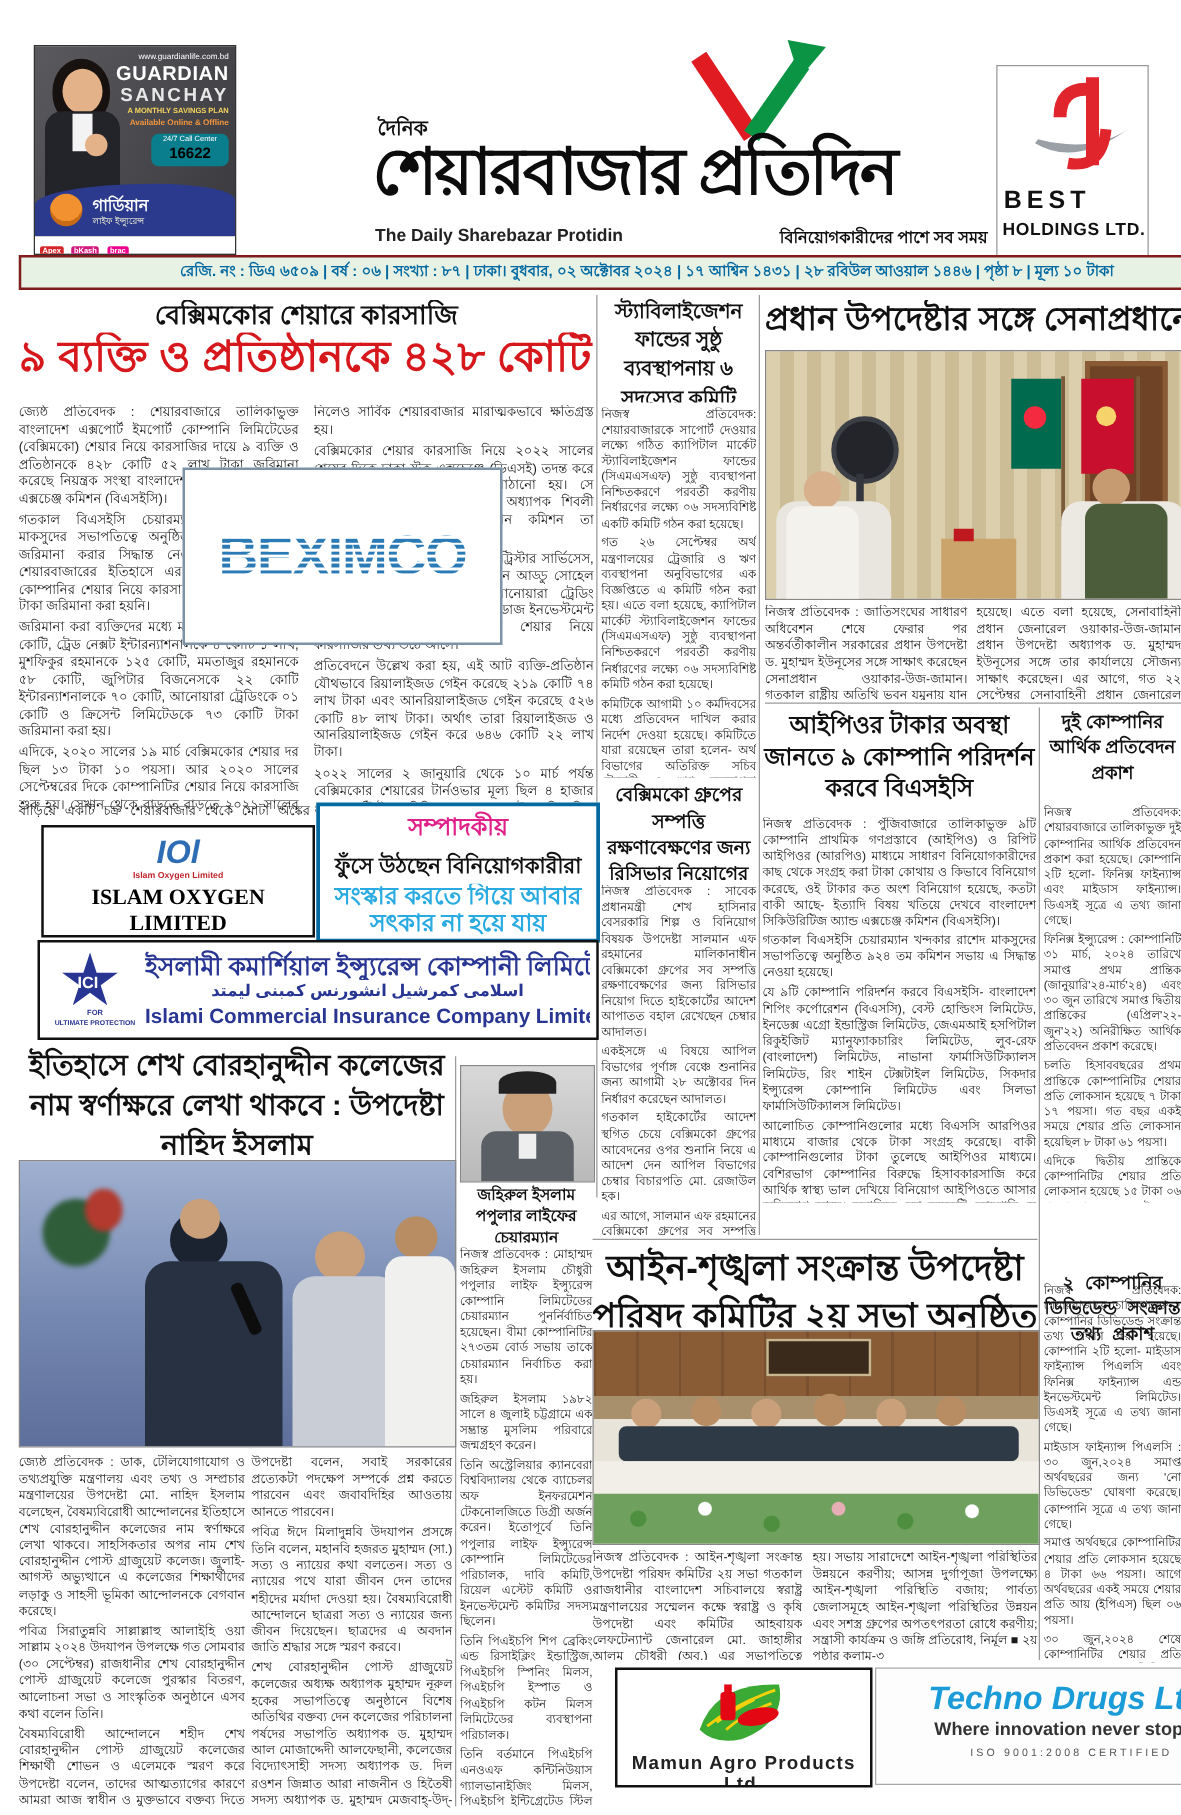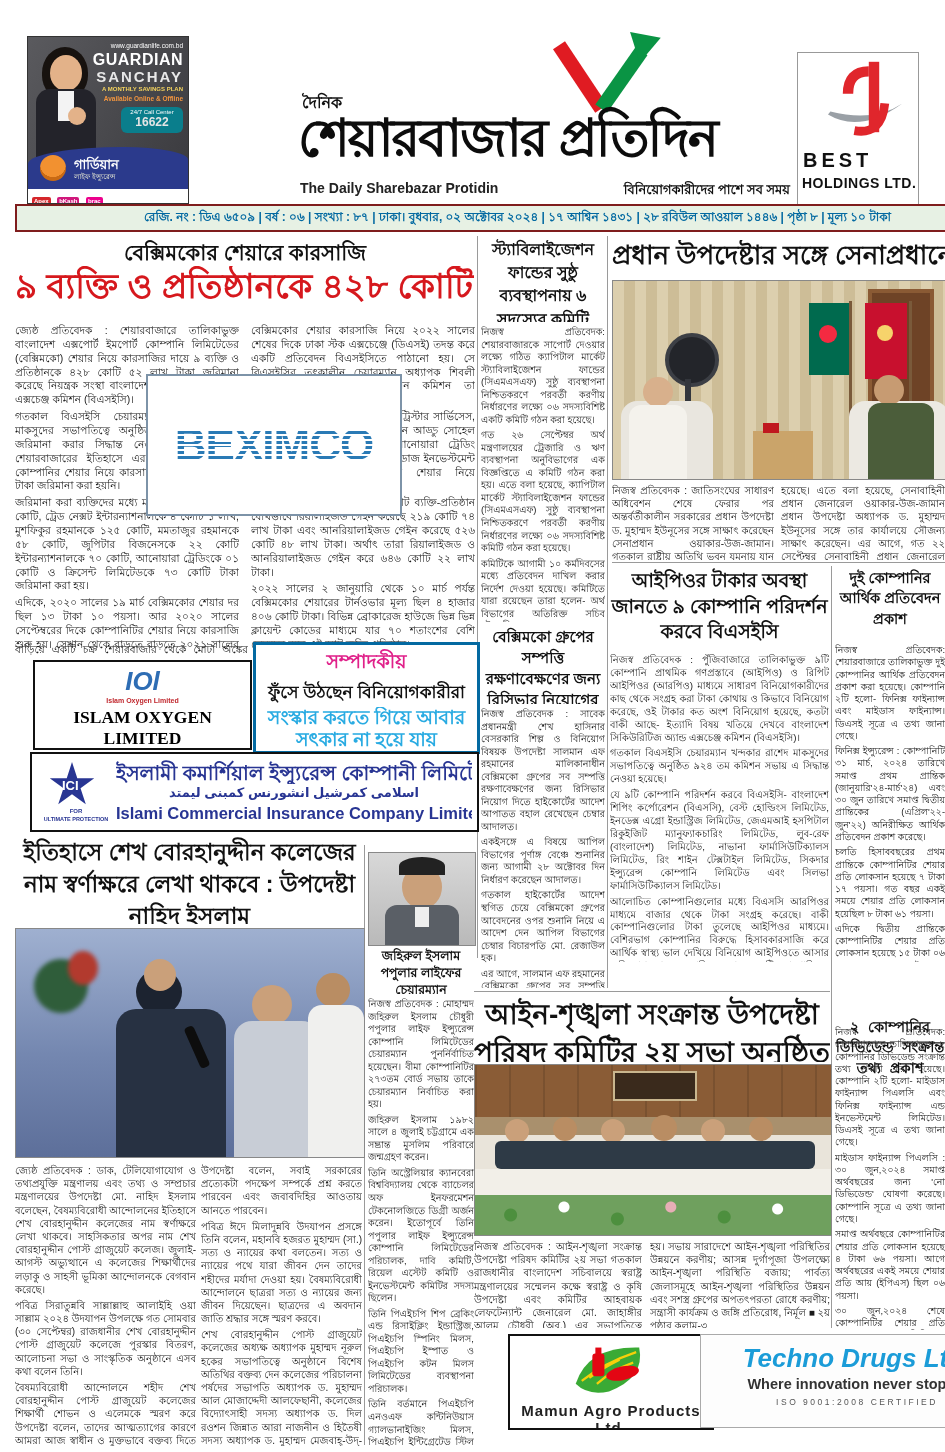--- a/index.html
+++ b/index.html
@@ -31,21 +31,21 @@
       <div class="abs" style="left:30px;top:46px;width:16px;height:30px;background:#f3f3f3;"></div>
       <div class="abs" style="left:40px;top:62px;width:18px;height:18px;background:#e3b289;border-radius:50%;"></div>
     </div>
     <div class="abs" style="right:5px;top:5px;font-size:6.5px;color:#fff;">www.guardianlife.com.bd</div>
     <div class="abs" style="right:5px;top:14px;font-size:16px;font-weight:bold;color:#fff;letter-spacing:.5px;">GUARDIAN</div>
     <div class="abs" style="right:5px;top:31px;font-size:15px;font-weight:bold;color:#e8e8e8;letter-spacing:2px;">SANCHAY</div>
     <div class="abs" style="right:5px;top:49px;font-size:6px;font-weight:bold;color:#f4d35e;">A MONTHLY SAVINGS PLAN</div>
     <div class="abs" style="right:5px;top:58px;font-size:6.5px;font-weight:bold;color:#f2953f;">Available Online &amp; Offline</div>
     <div class="abs" style="right:5px;top:70px;width:62px;height:26px;background:#0a7e8c;border-radius:6px;text-align:center;">
       <div style="font-size:6px;color:#fff;margin-top:2px;">24/7 Call Center</div>
-      <div style="font-size:12px;font-weight:bold;color:#e5e5e5;">16622</div>
+      <div style="font-size:12px;font-weight:bold;color:#000000;">16622</div>
     </div>
     <div class="abs" style="left:0;bottom:14px;width:160px;height:42px;background:#2b3a8c;border-radius:60% 40% 0 0/40% 30% 0 0;">
       <div class="abs" style="left:12px;top:8px;width:26px;height:26px;background:radial-gradient(circle at 50% 35%,#f29130 60%,#c96a14 61%);border-radius:50%;"></div>
       <div class="abs" style="left:46px;top:8px;font-size:13px;font-weight:bold;color:#fff;">গার্ডিয়ান</div>
       <div class="abs" style="left:46px;top:24px;font-size:7px;color:#ffd;">লাইফ ইন্স্যুরেন্স</div>
     </div>
     <div class="abs" style="left:0;bottom:0;width:160px;height:14px;background:#fff;padding-left:4px;">
       <span class="chip" style="background:#d5262b;">Apex</span>
       <span class="chip" style="background:#d1187c;">bKash</span>
       <span class="chip" style="background:#ec008c;">brac</span>
@@ -93,20 +93,21 @@
   <div class="abs ctr hl red ovh" style="left:15px;top:266px;width:460px;height:52px;font-size:34px;white-space:nowrap;">৯ ব্যক্তি ও প্রতিষ্ঠানকে ৪২৮ কোটি টাকা জরিমানা</div>
 
   <div class="abs ovh" style="left:15px;top:324px;width:460px;height:326px;">
     <div class="abs bt ovh" style="left:0;top:0;width:224px;height:326px;font-size:10.5px;">
         <p>জ্যেষ্ঠ প্রতিবেদক : শেয়ারবাজারে তালিকাভুক্ত বাংলাদেশ এক্সপোর্ট ইমপোর্ট কোম্পানি লিমিটেডের (বেক্সিমকো) শেয়ার নিয়ে কারসাজির দায়ে ৯ ব্যক্তি ও প্রতিষ্ঠানকে ৪২৮ কোটি ৫২ লাখ টাকা জরিমানা করেছে নিয়ন্ত্রক সংস্থা বাংলাদেশ সিকিউরিটিজ অ্যান্ড এক্সচেঞ্জ কমিশন (বিএসইসি)।</p>
         <p>গতকাল বিএসইসি চেয়ারম্যান খন্দকার রাশেদ মাকসুদের সভাপতিত্বে অনুষ্ঠিত কমিশন সভায় এ জরিমানা করার সিদ্ধান্ত নেওয়া হয়েছে। দেশের শেয়ারবাজারের ইতিহাসে এর আগে কখনো এক কোম্পানির শেয়ার নিয়ে কারসাজির দায়ে এতো বেশি টাকা জরিমানা করা হয়নি।</p>
         <p>জরিমানা করা ব্যক্তিদের মধ্যে মারজানা রহমানকে ৩০ কোটি, ট্রেড নেক্সট ইন্টারন্যাশনালকে ৪ কোটি ১ লাখ, মুশফিকুর রহমানকে ১২৫ কোটি, মমতাজুর রহমানকে ৫৮ কোটি, জুপিটার বিজনেসকে ২২ কোটি ইন্টারন্যাশনালকে ৭০ কোটি, আনোয়ারা ট্রেডিংকে ০১ কোটি ও ক্রিসেন্ট লিমিটেডকে ৭৩ কোটি টাকা জরিমানা করা হয়।</p>
         <p>এদিকে, ২০২০ সালের ১৯ মার্চ বেক্সিমকোর শেয়ার দর ছিল ১৩ টাকা ১০ পয়সা। আর ২০২০ সালের সেপ্টেম্বরের দিকে কোম্পানিটির শেয়ার নিয়ে কারসাজি শুরু হয়। সেখান থেকে বাড়তে বাড়তে ২০২১ সালের জানুয়ারিতে শেয়ারটির দাম উঠে ১০০ টাকার ওপরে।</p>
       </div>
     <div class="abs bt ovh" style="left:236px;top:0;width:224px;height:326px;font-size:10.5px;">
+        <p>নিলেও সার্বিক শেয়ারবাজার মারাত্মকভাবে ক্ষতিগ্রস্ত হয়।</p>
         <p>বেক্সিমকোর শেয়ার কারসাজি নিয়ে ২০২২ সালের শেষের দিকে ঢাকা স্টক এক্সচেঞ্জে (ডিএসই) তদন্ত করে একটি প্রতিবেদন বিএসইসিতে পাঠানো হয়। সে বিএসইসির তৎকালীন চেয়ারম্যান অধ্যাপক শিবলী রুবাইয়াত-উল-ইসলামের নেতৃত্বাধীন কমিশন তা ধামাচাপা দিয়ে রাখে।</p>
         <p>এই তদন্ত প্রতিবেদনে আব্দুর রউফ, ট্রিস্টার সার্ভিসেস, মোহাম্মদ এ রহমান, মমতাজুর রহমান আড্ডু সোহেল আলমগীর, জিএমজি বিল্ডার্স, আনোয়ারা ট্রেডিং লিমিটেড, মারজানা রহমান ও উইনডোজ ইনভেস্টমেন্ট লিমিটেডের বিরুদ্ধে বেক্সিমকোর শেয়ার নিয়ে কারসাজির তথ্য উঠে আসে।</p>
         <p>প্রতিবেদনে উল্লেখ করা হয়, এই আট ব্যক্তি-প্রতিষ্ঠান যৌথভাবে রিয়ালাইজড গেইন করেছে ২১৯ কোটি ৭৪ লাখ টাকা এবং আনরিয়ালাইজড গেইন করেছে ৫২৬ কোটি ৪৮ লাখ টাকা। অর্থাৎ তারা রিয়ালাইজড ও আনরিয়ালাইজড গেইন করে ৬৪৬ কোটি ২২ লাখ টাকা।</p>
         <p>২০২২ সালের ২ জানুয়ারি থেকে ১০ মার্চ পর্যন্ত বেক্সিমকোর শেয়ারের টার্নওভার মূল্য ছিল ৪ হাজার ৪০৬ কোটি টাকা। বিভিন্ন ব্রোকারেজ হাউজে ভিন্ন ভিন্ন ক্লায়েন্ট কোডের মাধ্যমে যার ৭০ শতাংশের বেশি লেনদেন করে এই আট ব্যক্তি-প্রতিষ্ঠান।</p>
       </div>
     <div class="abs ctr" style="left:131px;top:50px;width:252px;height:138px;background:#fff;border:2px solid #7d93a8;line-height:138px;">
       <span style="font-size:44px;font-weight:900;letter-spacing:-1px;color:transparent;
                    background:repeating-linear-gradient(0deg,#2a7ab5 0 3px,#ffffff 3px 5px);
                    -webkit-background-clip:text;background-clip:text;">BEXIMCO</span>
     </div>
@@ -268,21 +269,21 @@
     </div>
 
   <div class="abs ctr hl ovh" style="left:835px;top:1018px;width:110px;height:56px;font-size:14.5px;line-height:1.4;font-family:Liberation Mono, monospace;">২ কোম্পানির ডিভিডেন্ড সংক্রান্ত তথ্য প্রকাশ</div>
   <div class="abs bt ovh" style="left:835px;top:1026px;width:110px;height:304px;font-size:9.3px;">
       <p>নিজস্ব প্রতিবেদক: শেয়ারবাজারে তালিকাভুক্ত ২ কোম্পানির ডিভিডেন্ড সংক্রান্ত তথ্য প্রকাশ করা হয়েছে। কোম্পানি ২টি হলো- মাইডাস ফাইন্যান্স পিএলসি এবং ফিনিক্স ফাইন্যান্স এন্ড ইনভেস্টমেন্ট লিমিটেড। ডিএসই সূত্রে এ তথ্য জানা গেছে।</p>
       <p>মাইডাস ফাইন্যান্স পিএলসি : ৩০ জুন,২০২৪ সমাপ্ত অর্থবছরের জন্য 'নো ডিভিডেন্ড' ঘোষণা করেছে। কোম্পানি সূত্রে এ তথ্য জানা গেছে।</p>
       <p>সমাপ্ত অর্থবছরে কোম্পানিটির শেয়ার প্রতি লোকসান হয়েছে ৪ টাকা ৬৬ পয়সা। আগে অর্থবছরের একই সময়ে শেয়ার প্রতি আয় (ইপিএস) ছিল ০৬ পয়সা।</p>
       <p>৩০ জুন,২০২৪ শেষে কোম্পানিটির শেয়ার প্রতি সম্পদ (এনএভিপিএস) দাঁড়িয়েছে ৬ টাকা ৭৯ পয়সা।</p>
     </div>
 
-  <div class="adbox ctr" style="left:508px;top:1334px;width:202px;height:92px;border:2.5px solid #111;">
+  <div class="adbox ctr" style="left:492px;top:1334px;width:202px;height:92px;border:2.5px solid #111;">
     <div class="abs" style="left:56px;top:4px;width:92px;height:62px;">
       <svg width="92" height="62" viewBox="0 0 120 82">
         <path d="M12 58 Q28 8 96 10 Q104 50 56 68 Q28 74 12 58 Z" fill="#3aaa35"></path>
         <path d="M20 54 Q50 30 92 16 M40 58 Q60 40 88 30 M30 50 Q46 38 70 26" stroke="#f6d00a" stroke-width="3" fill="none"></path>
         <rect x="34" y="18" width="16" height="30" rx="4" fill="#e30613"></rect>
         <rect x="38" y="10" width="8" height="10" fill="#e30613"></rect>
         <ellipse cx="74" cy="44" rx="22" ry="9" fill="#e30613" transform="rotate(-12 74 44)"></ellipse>
       </svg>
     </div>
     <div style="margin-top:66px;font-size:15px;font-weight:bold;color:#222;letter-spacing:1px;">Mamun Agro Products Ltd.</div>

